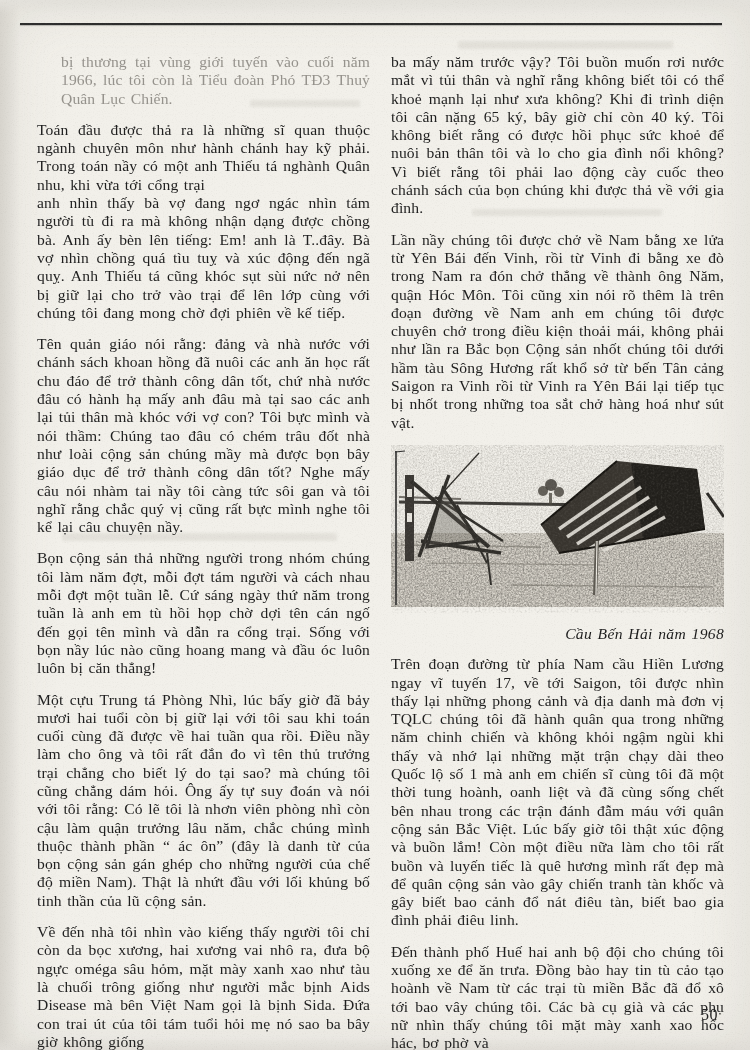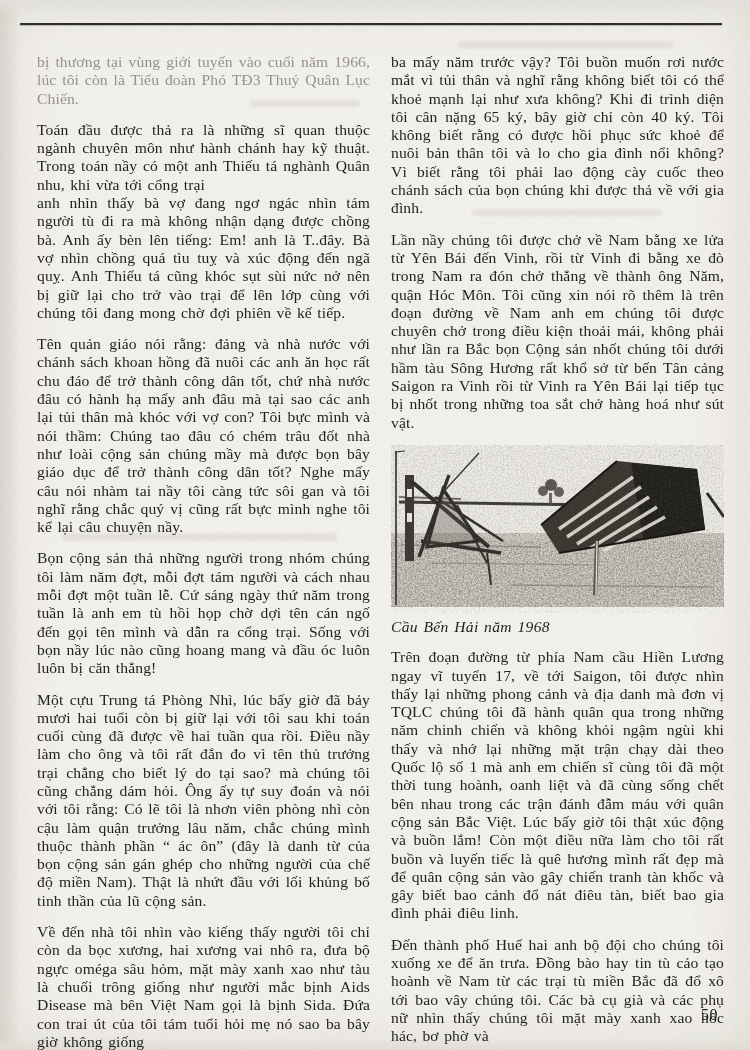--- a/index.html
+++ b/index.html
@@ -19,26 +19,26 @@
     background:#2d2d2d;box-shadow:0 1px 1px rgba(0,0,0,.22);}
   .col{
     position:absolute;top:53px;width:333px;
     color:#1e1e1e;font-size:15.6px;line-height:18.3px;
     text-align:justify;letter-spacing:.12px;word-spacing:1.4px;
   }
   .col-left{left:37px;}
   .col-right{left:391px;}
   .para{margin:0 0 13px 0;}
   .para.nogap{margin-bottom:0;}
-  .para.faded{color:#95928c;filter:blur(.35px);}
+  .para.faded{color:#95928c;filter:blur(.35px);margin-left:24px;}
   .figure{margin:3px 0 12px 0;padding:0;}
   .photo-frame{display:block;}
   .caption{
-    text-align:left;font-style:italic;font-size:15.6px;color:#1c1c1c;
-    margin:5px 0 0 0;letter-spacing:.3px;
+    text-align:right;font-style:italic;font-size:15.6px;color:#1c1c1c;
+    margin:12px 0 0 0;letter-spacing:.3px;
   }
   .page-number{
     position:absolute;right:32px;bottom:26px;font-size:16px;color:#222;
     letter-spacing:.5px;
   }
   .ghost{position:absolute;background:#c7c4bc;opacity:.32;filter:blur(1.6px);
     border-radius:2px;pointer-events:none;}
   .grain{position:absolute;left:0;top:0;pointer-events:none;}
 </style>
 </head>
@@ -53,21 +53,21 @@
   <div class="top-rule"></div>
 
   <div class="ghost" style="left:458px;top:41px;width:215px;height:8px;"></div>
   <div class="ghost" style="left:250px;top:100px;width:110px;height:7px;"></div>
   <div class="ghost" style="left:62px;top:533px;width:275px;height:8px;"></div>
   <div class="ghost" style="left:472px;top:209px;width:190px;height:7px;"></div>
 
   <div class="col col-left">
     <div>
         <p class="para faded">bị thương tại vùng giới tuyến vào cuối năm 1966, lúc tôi còn là Tiểu đoàn Phó TĐ3 Thuỷ Quân Lục Chiến.</p>
-        <p class="para nogap">Toán đầu được thả ra là những sĩ quan thuộc ngành chuyên môn như hành chánh hay kỹ thuật. Trong toán nầy có một anh Thiếu tá nghành Quân nhu, khi vừa tới cổng trại</p>
+        <p class="para nogap">Toán đầu được thả ra là những sĩ quan thuộc ngành chuyên môn như hành chánh hay kỹ phải. Trong toán nầy có một anh Thiếu tá nghành Quân nhu, khi vừa tới cổng trại</p>
         <p class="para">anh nhìn thấy bà vợ đang ngơ ngác nhìn tám người tù đi ra mà không nhận dạng được chồng bà. Anh ấy bèn lên tiếng: Em! anh là T..đây. Bà vợ nhìn chồng quá tìu tuỵ và xúc động đến ngã quỵ. Anh Thiếu tá cũng khóc sụt sùi nức nở nên bị giữ lại cho trở vào trại để lên lớp cùng với chúng tôi đang mong chờ đợi phiên về kế tiếp.</p>
         <p class="para">Tên quản giáo nói rằng: đảng và nhà nước với chánh sách khoan hồng đã nuôi các anh ăn học rất chu đáo để trở thành công dân tốt, chứ nhà nước đâu có hành hạ mấy anh đâu mà tại sao các anh lại tủi thân mà khóc với vợ con? Tôi bực mình và nói thầm: Chúng tao đâu có chém trâu đốt nhà như loài cộng sản chúng mầy mà được bọn bây giáo dục để trở thành công dân tốt?  Nghe mấy câu nói nhàm tai nầy tôi càng tức sôi gan và tôi nghĩ rằng chắc quý vị cũng rất bực mình nghe tôi kể lại câu chuyện nầy.</p>
         <p class="para">Bọn cộng sản thả những người trong nhóm chúng tôi làm năm đợt, mỗi đợt tám người và cách nhau mỗi đợt một tuần lễ. Cứ sáng ngày thứ năm trong tuần là anh em tù hồi họp chờ dợi tên cán ngố đến gọi tên mình và dẫn ra cổng trại. Sống với bọn nầy lúc nào cũng hoang mang và đầu óc luôn luôn bị căn thẳng!</p>
         <p class="para">Một cựu Trung tá Phòng Nhì, lúc bấy giờ đã bảy mươi hai tuổi còn bị giữ lại với tôi sau khi toán cuối cùng đã được về hai tuần qua rồi. Điều nầy làm cho ông và tôi rất đắn đo vì tên thủ trưởng trại chẳng cho biết lý do tại sao? mà chúng tôi cũng chẳng dám hỏi. Ông ấy tự suy đoán và nói với tôi rằng:  Có lẽ tôi là nhơn viên phòng nhì còn cậu làm quận trưởng lâu năm, chắc chúng mình thuộc thành phần “ ác ôn” (đây là danh từ của bọn cộng sản gán ghép cho những người của chế độ miền Nam). Thật là nhứt đầu với lối khủng bố tinh thần của lũ cộng sản.</p>
         <p class="para">Về đến nhà tôi nhìn vào kiếng thấy người tôi chỉ còn da bọc xương, hai xương vai nhô ra, đưa bộ ngực oméga sâu hỏm, mặt mày xanh xao như tàu là chuối trông giống như người mắc bịnh Aids Disease mà bên Việt Nam gọi là bịnh Sida. Đứa con trai út của tôi tám tuổi hỏi mẹ nó sao ba bây giờ không giống</p>
       </div>
   </div>
 
   <div class="col col-right">
     <div>

